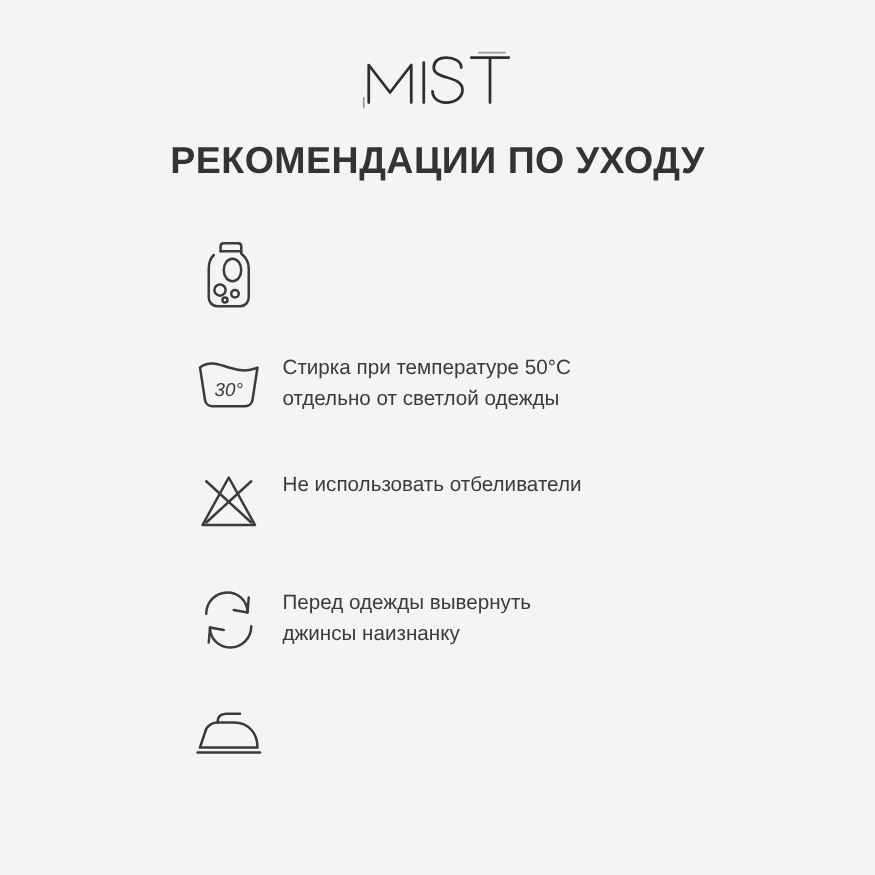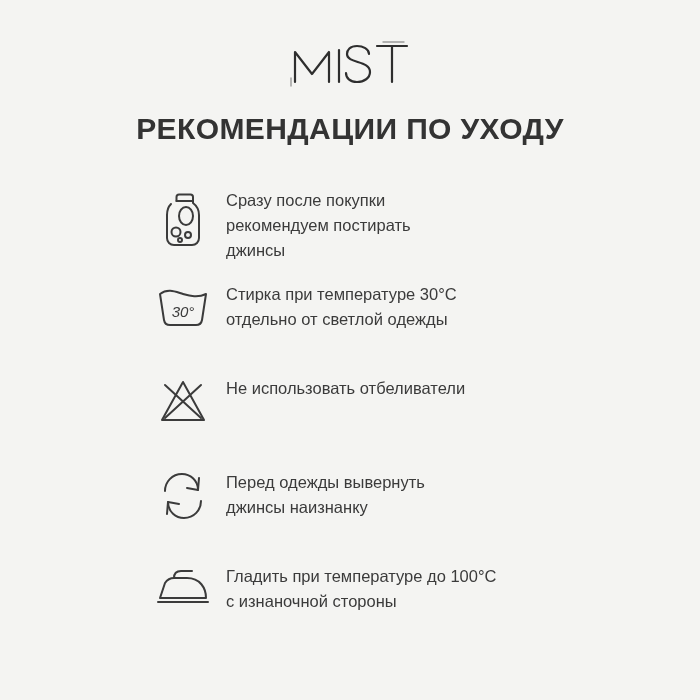--- a/index.html
+++ b/index.html
@@ -106,33 +106,30 @@
       <div class="icon-cell">
         <svg width="56" height="62" viewBox="0 0 56 62" fill="none" stroke="#3b3b3b" stroke-width="2" stroke-linecap="round" stroke-linejoin="round">
           <path d="M16 16 C13 19 12 23 12 27 L12 50 C12 54 15 57 19 57 L37 57 C41 57 44 54 44 50 L44 27 C44 22 42 18 38 15 L38 9 C38 7.5 37 6.5 35.5 6.5 L24 6.5 C22.5 6.5 21.5 7.5 21.5 9 L21.5 13"></path>
           <path d="M21.5 13 L38 13"></path>
           <ellipse cx="31" cy="28" rx="7" ry="9"></ellipse>
           <circle cx="21" cy="44" r="4.5"></circle>
           <circle cx="33" cy="47" r="3"></circle>
           <circle cx="25" cy="52" r="2"></circle>
         </svg>
       </div>
-      <div class="text-cell">Сразу после покупки
-рекомендуем постирать
-джинсы</div>
     </div>
 
     <div class="care-row">
       <div class="icon-cell">
         <svg width="58" height="48" viewBox="0 0 58 48" fill="none" stroke="#3b3b3b" stroke-width="2" stroke-linecap="round" stroke-linejoin="round">
           <path d="M6 12 C14 6 22 10 29 12 C36 14 44 16 52 12 L48 38 C47.5 41 45 43 42 43 L16 43 C13 43 10.5 41 10 38 Z"></path>
           <text x="29" y="35" font-family="Liberation Sans, sans-serif" font-size="15" fill="#3b3b3b" stroke="none" text-anchor="middle">30°</text>
         </svg>
       </div>
-      <div class="text-cell">Стирка при температуре 30°C
+      <div class="text-cell">Стирка при температуре 50°C
 отдельно от светлой одежды</div>
     </div>
 
     <div class="care-row">
       <div class="icon-cell">
         <svg width="54" height="50" viewBox="0 0 54 50" fill="none" stroke="#3b3b3b" stroke-width="2" stroke-linecap="round" stroke-linejoin="round">
           <path d="M27 6 L48 44 L6 44 Z"></path>
           <path d="M9 9 L45 42"></path>
           <path d="M45 9 L9 42"></path>
         </svg>
@@ -154,18 +151,16 @@
     </div>
 
     <div class="care-row">
       <div class="icon-cell">
         <svg width="58" height="44" viewBox="0 0 58 44" fill="none" stroke="#3b3b3b" stroke-width="2" stroke-linecap="round" stroke-linejoin="round">
           <path d="M6 34 L52 34 C52 24 46 14 33 14 L20 14 C16 14 13 16 11 19 Z"></path>
           <path d="M20 14 C20 9 23 7 27 7 L38 7"></path>
           <path d="M4 38 L54 38"></path>
         </svg>
       </div>
-      <div class="text-cell">Гладить при температуре до 100°C
-с изнаночной стороны</div>
     </div>
 
   </div>
 </div>
 
 </body></html>

